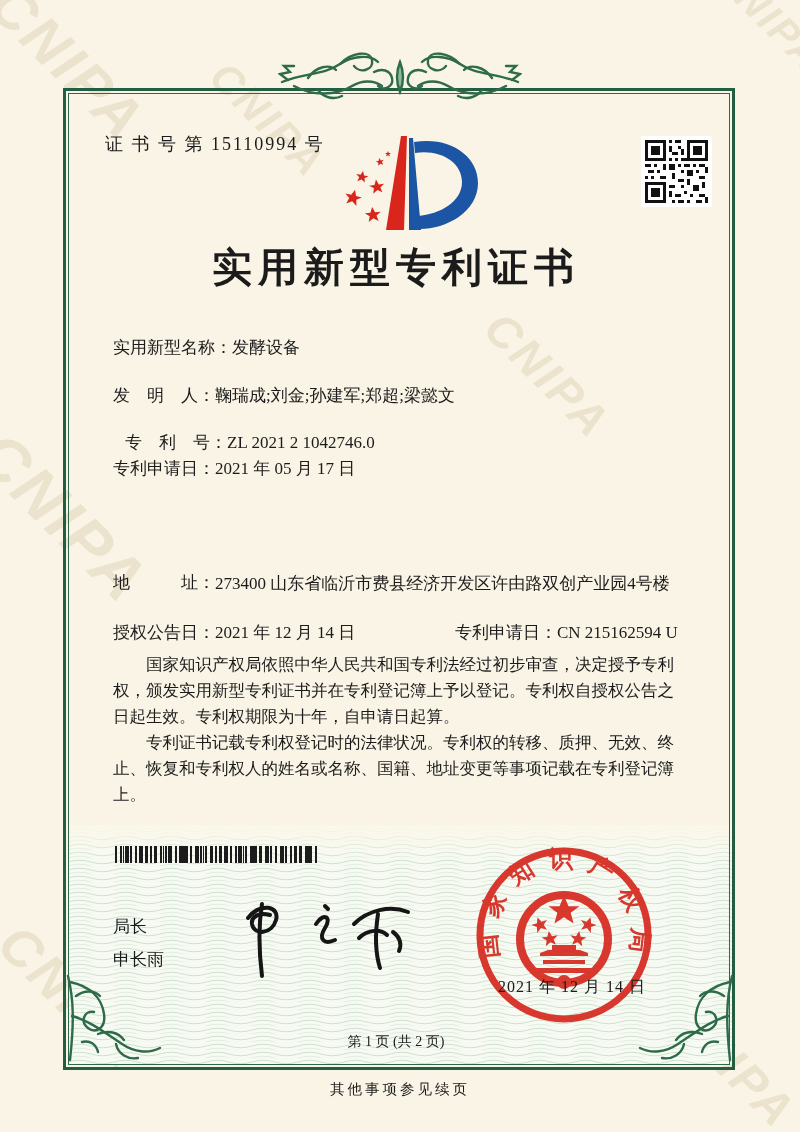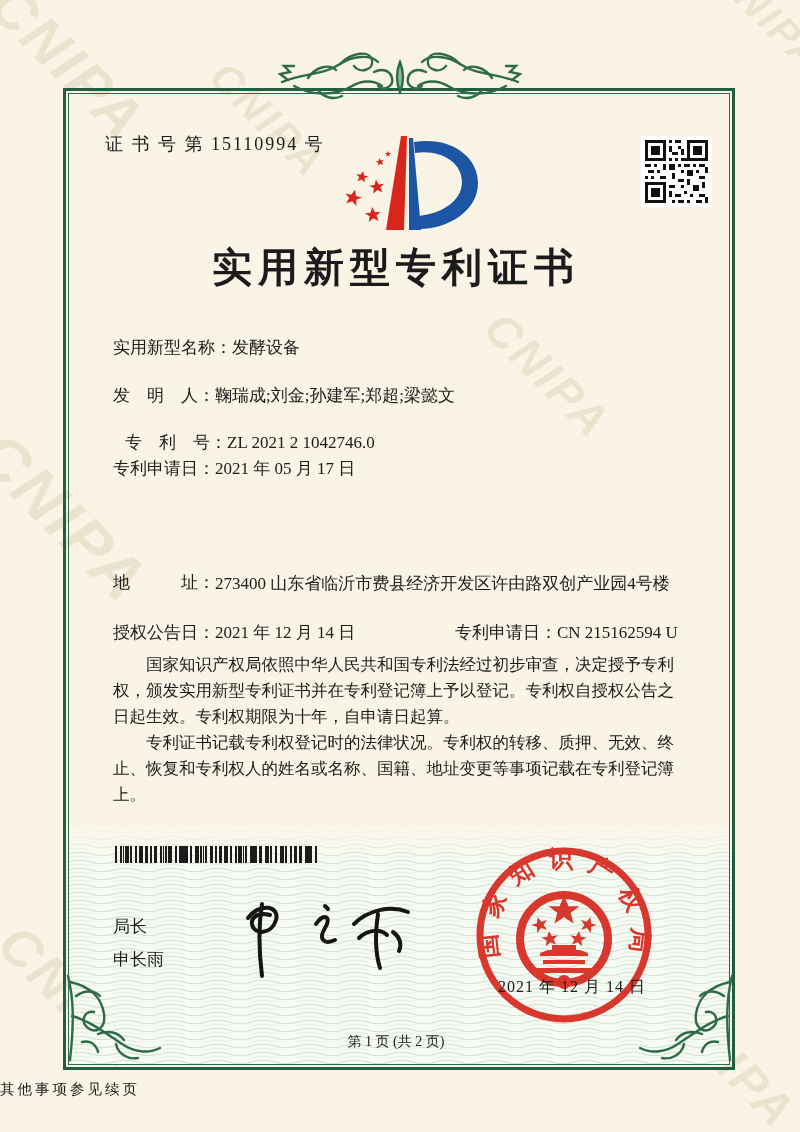--- a/index.html
+++ b/index.html
@@ -42,21 +42,21 @@
     background:
       repeating-linear-gradient(90deg,#1c1c1c 0 2px,rgba(0,0,0,0) 2px 5px),
       repeating-linear-gradient(90deg,#1c1c1c 0 1px,rgba(0,0,0,0) 1px 8px),
       repeating-linear-gradient(90deg,rgba(0,0,0,0) 0 11px,#1c1c1c 11px 14px);
   }
   .director{position:absolute;left:113px;top:910px;font-size:17px;line-height:33px;}
   .signature{position:absolute;left:228px;top:884px;}
   .seal{position:absolute;left:468px;top:839px;mix-blend-mode:multiply;}
   .sealdate{position:absolute;left:498px;top:977px;font-size:16px;letter-spacing:1px;z-index:7;}
   .pagenote{position:absolute;left:63px;top:1033px;width:666px;text-align:center;font-size:14px;}
-  .footnote{position:absolute;left:0;top:1080px;width:800px;text-align:left;
+  .footnote{position:absolute;left:0;top:1080px;width:800px;text-align:center;
     font-size:14.5px;letter-spacing:3px;}
 </style>
 </head>
 <body>
 
 <div class="page">
 
   <div class="wm" style="left:-28px;top:28px;font-size:58px;">CNIPA</div>
   <div class="wm" style="left:196px;top:96px;font-size:42px;">CNIPA</div>
   <div class="wm" style="left:700px;top:-6px;font-size:40px;">CNIPA</div>

